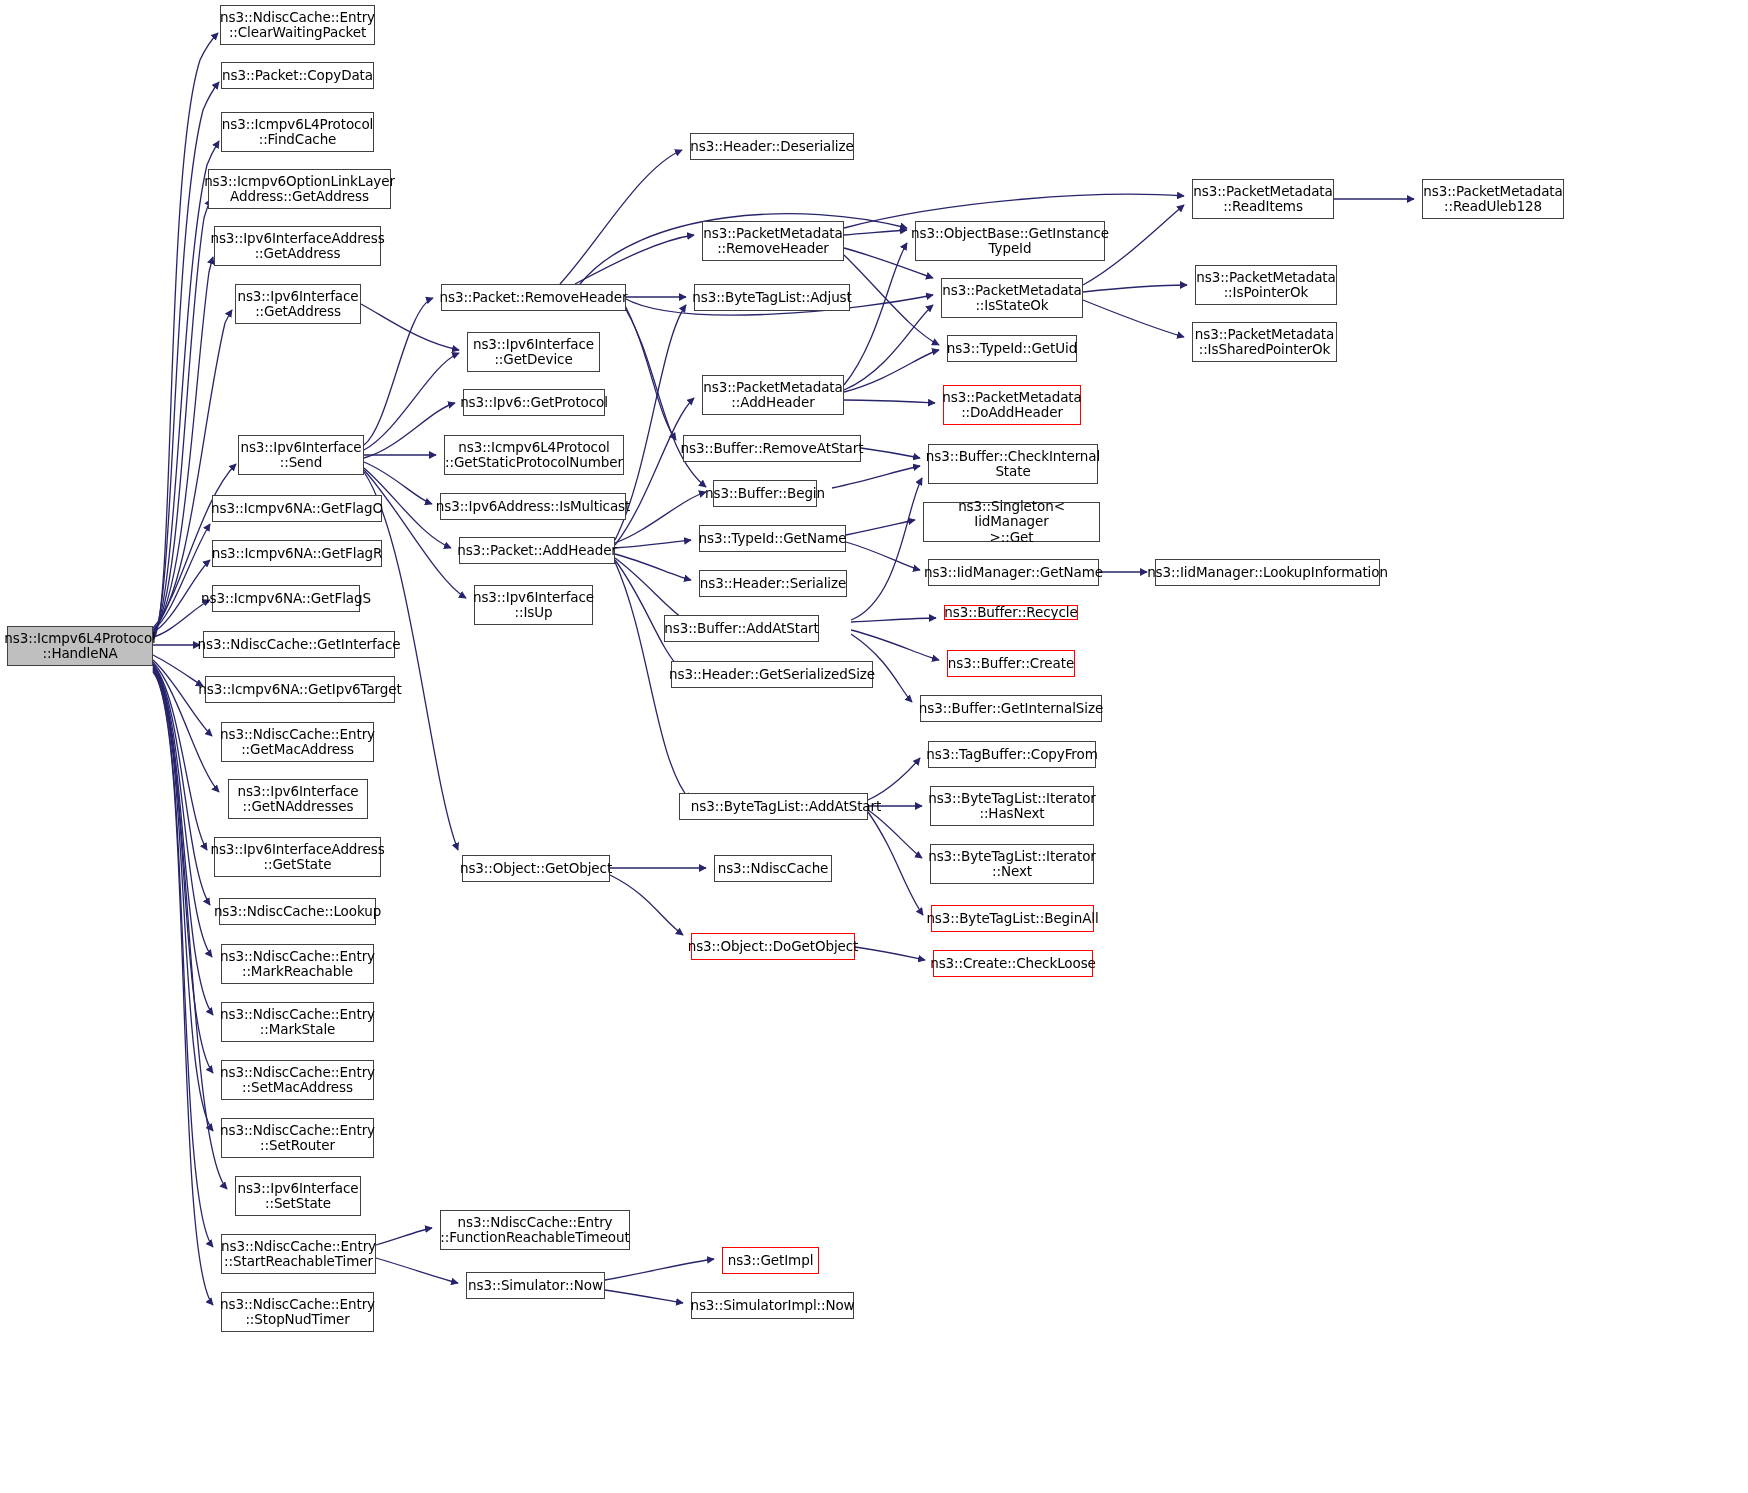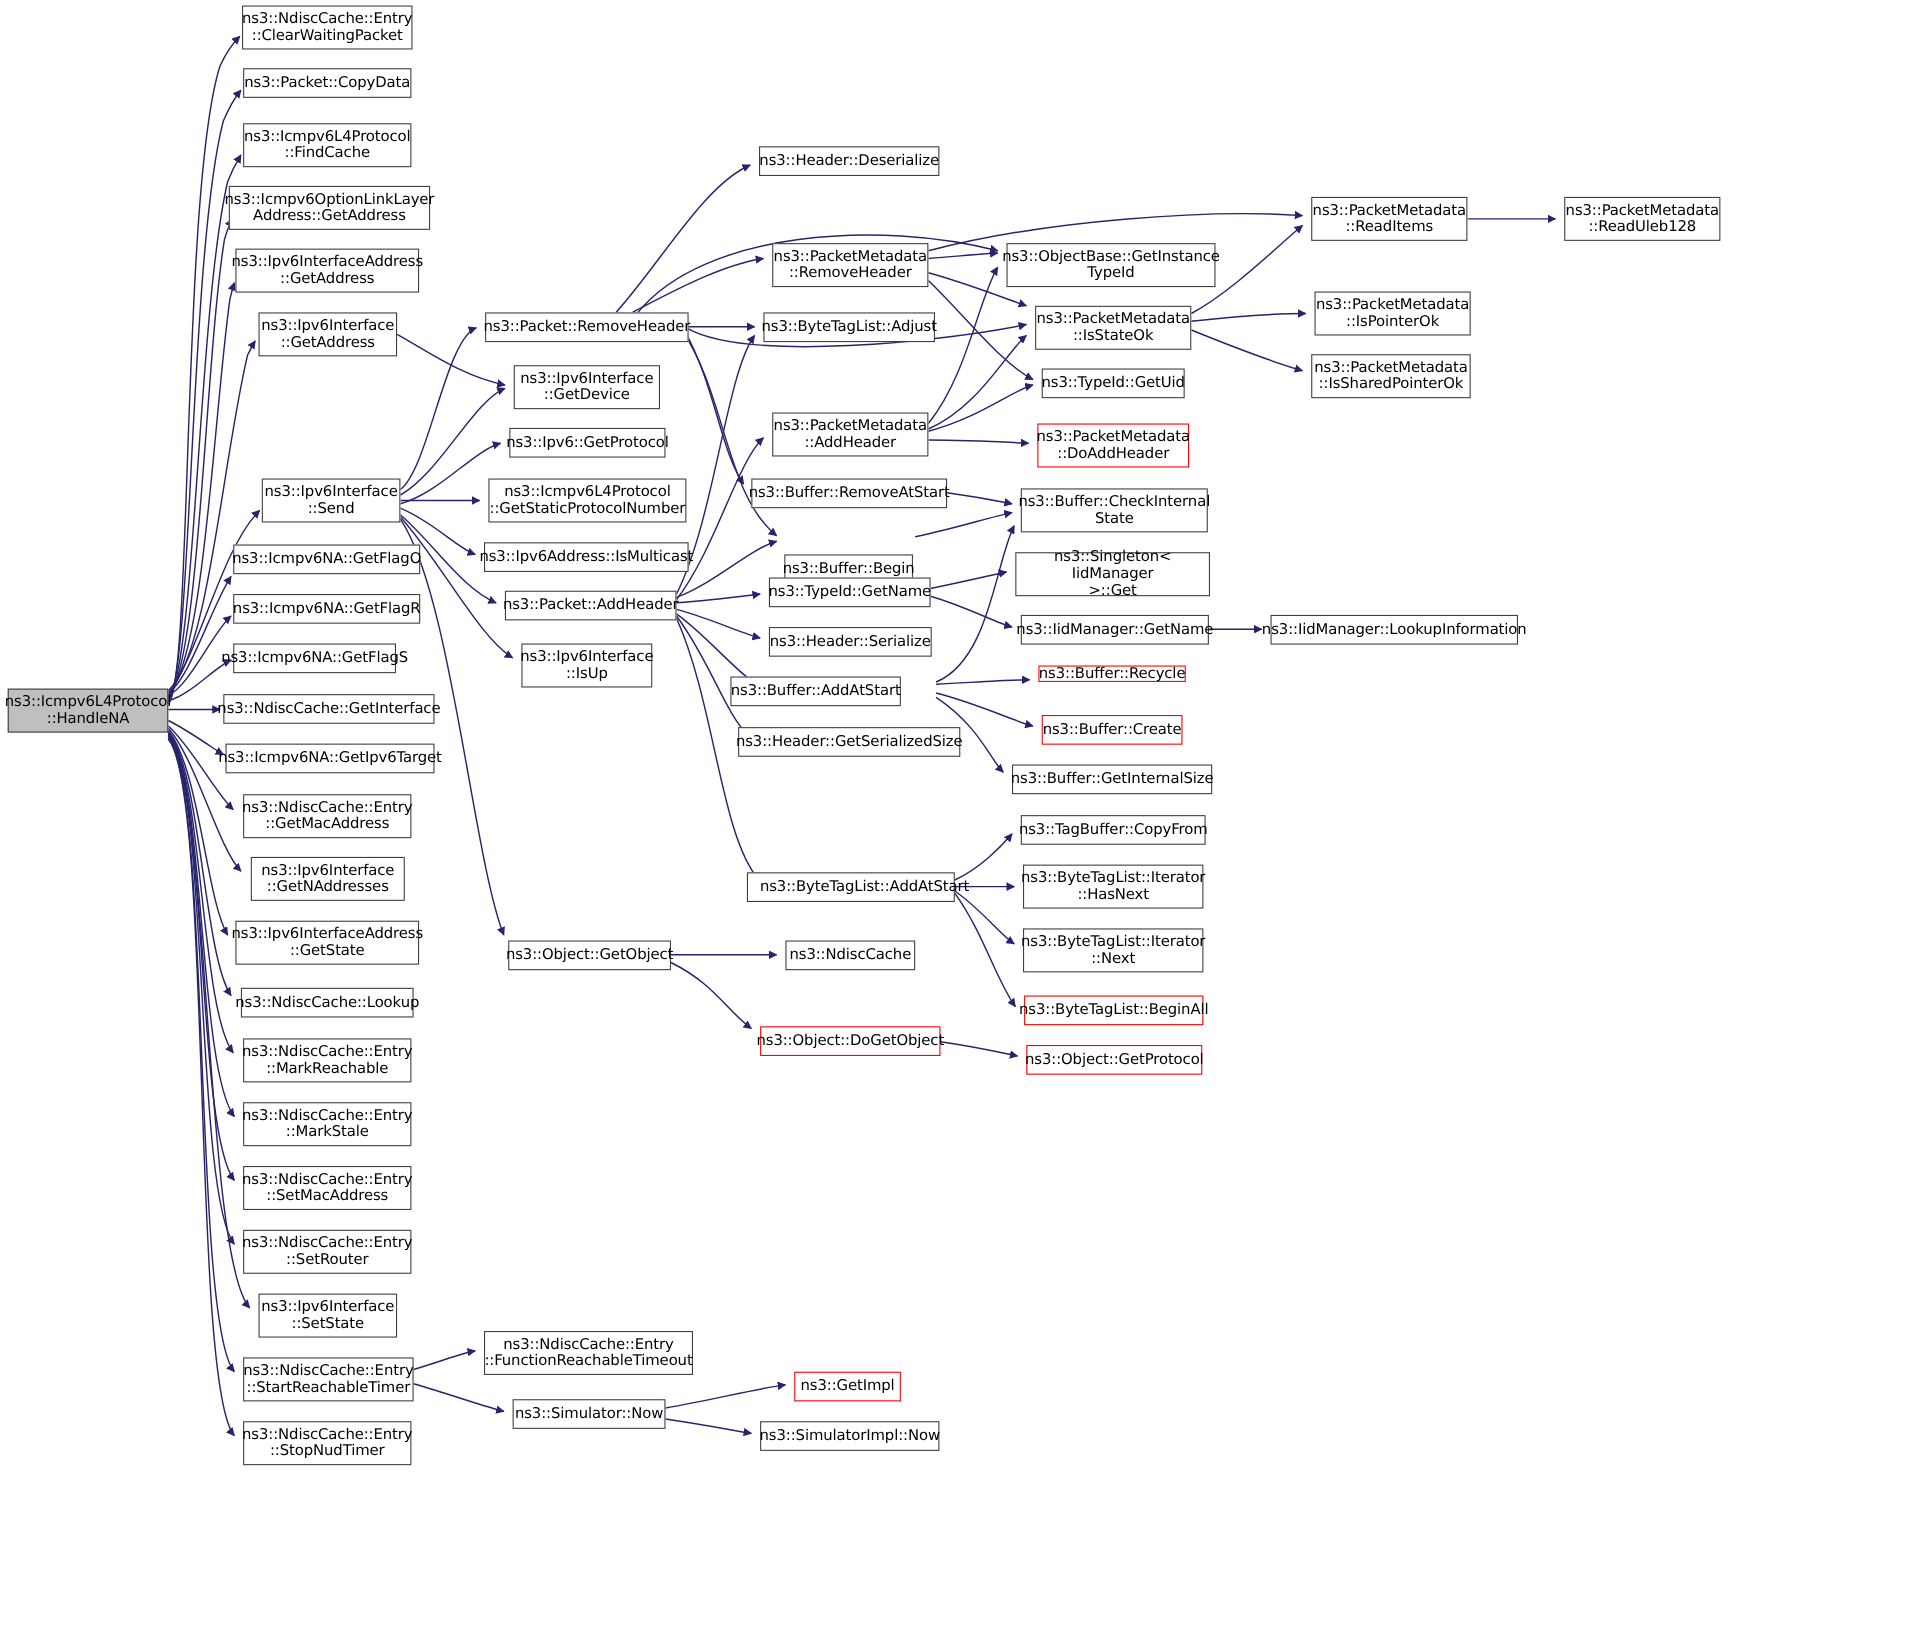--- a/index.html
+++ b/index.html
@@ -195,21 +195,21 @@
       <div class="node" style="left: 440px; top: 1210px; width: 190px; height: 40px;">ns3::NdiscCache::Entry
 ::FunctionReachableTimeout</div>
       <div class="node" style="left: 466px; top: 1272px; width: 139px; height: 27px;">ns3::Simulator::Now</div>
       <div class="node" style="left: 690px; top: 133px; width: 164px; height: 27px;">ns3::Header::Deserialize</div>
       <div class="node" style="left: 702px; top: 221px; width: 142px; height: 40px;">ns3::PacketMetadata
 ::RemoveHeader</div>
       <div class="node" style="left: 694px; top: 284px; width: 156px; height: 27px;">ns3::ByteTagList::Adjust</div>
       <div class="node" style="left: 702px; top: 375px; width: 142px; height: 40px;">ns3::PacketMetadata
 ::AddHeader</div>
       <div class="node" style="left: 683px; top: 435px; width: 178px; height: 27px;">ns3::Buffer::RemoveAtStart</div>
-      <div class="node" style="left: 713px; top: 504px; width: 117px; height: 27px;">ns3::Buffer::Begin</div>
+      <div class="node" style="left: 713px; top: 480px; width: 104px; height: 27px;">ns3::Buffer::Begin</div>
       <div class="node" style="left: 699px; top: 525px; width: 147px; height: 27px;">ns3::TypeId::GetName</div>
       <div class="node" style="left: 699px; top: 570px; width: 148px; height: 27px;">ns3::Header::Serialize</div>
       <div class="node" style="left: 664px; top: 615px; width: 155px; height: 27px;">ns3::Buffer::AddAtStart</div>
       <div class="node" style="left: 671px; top: 661px; width: 202px; height: 27px;">ns3::Header::GetSerializedSize</div>
       <div class="node" style="left: 679px; top: 793px; width: 189px; height: 27px; padding-left: 28px;">ns3::ByteTagList::AddAtStart</div>
       <div class="node" style="left: 714px; top: 855px; width: 118px; height: 27px;">ns3::NdiscCache</div>
       <div class="node red" style="left: 691px; top: 933px; width: 164px; height: 27px;">ns3::Object::DoGetObject</div>
       <div class="node red" style="left: 722px; top: 1247px; width: 97px; height: 27px;">ns3::GetImpl</div>
       <div class="node" style="left: 691px; top: 1292px; width: 163px; height: 27px;">ns3::SimulatorImpl::Now</div>
       <div class="node" style="left: 915px; top: 221px; width: 190px; height: 40px;">ns3::ObjectBase::GetInstance
@@ -226,21 +226,21 @@
       <div class="node" style="left: 928px; top: 559px; width: 171px; height: 27px;">ns3::IidManager::GetName</div>
       <div class="node red" style="left: 944px; top: 605px; width: 134px; height: 15px;">ns3::Buffer::Recycle</div>
       <div class="node red" style="left: 947px; top: 650px; width: 128px; height: 27px;">ns3::Buffer::Create</div>
       <div class="node" style="left: 920px; top: 695px; width: 182px; height: 27px;">ns3::Buffer::GetInternalSize</div>
       <div class="node" style="left: 928px; top: 741px; width: 168px; height: 27px;">ns3::TagBuffer::CopyFrom</div>
       <div class="node" style="left: 930px; top: 786px; width: 164px; height: 40px;">ns3::ByteTagList::Iterator
 ::HasNext</div>
       <div class="node" style="left: 930px; top: 844px; width: 164px; height: 40px;">ns3::ByteTagList::Iterator
 ::Next</div>
       <div class="node red" style="left: 931px; top: 905px; width: 163px; height: 27px; text-align: center;">ns3::ByteTagList::BeginAll</div>
-      <div class="node red" style="left: 933px; top: 950px; width: 160px; height: 27px;">ns3::Object::GetProtocol</div>
+      <div class="node red" style="left: 933px; top: 950px; width: 160px; height: 27px;">ns3::Create::CheckLoose</div>
       <div class="node" style="left: 1192px; top: 179px; width: 142px; height: 40px;">ns3::PacketMetadata
 ::ReadItems</div>
       <div class="node" style="left: 1195px; top: 265px; width: 142px; height: 40px;">ns3::PacketMetadata
 ::IsPointerOk</div>
       <div class="node" style="left: 1192px; top: 322px; width: 145px; height: 40px;">ns3::PacketMetadata
 ::IsSharedPointerOk</div>
       <div class="node" style="left: 1155px; top: 559px; width: 225px; height: 27px;">ns3::IidManager::LookupInformation</div>
       <div class="node" style="left: 1422px; top: 179px; width: 142px; height: 40px;">ns3::PacketMetadata
 ::ReadUleb128</div>
     </div>

